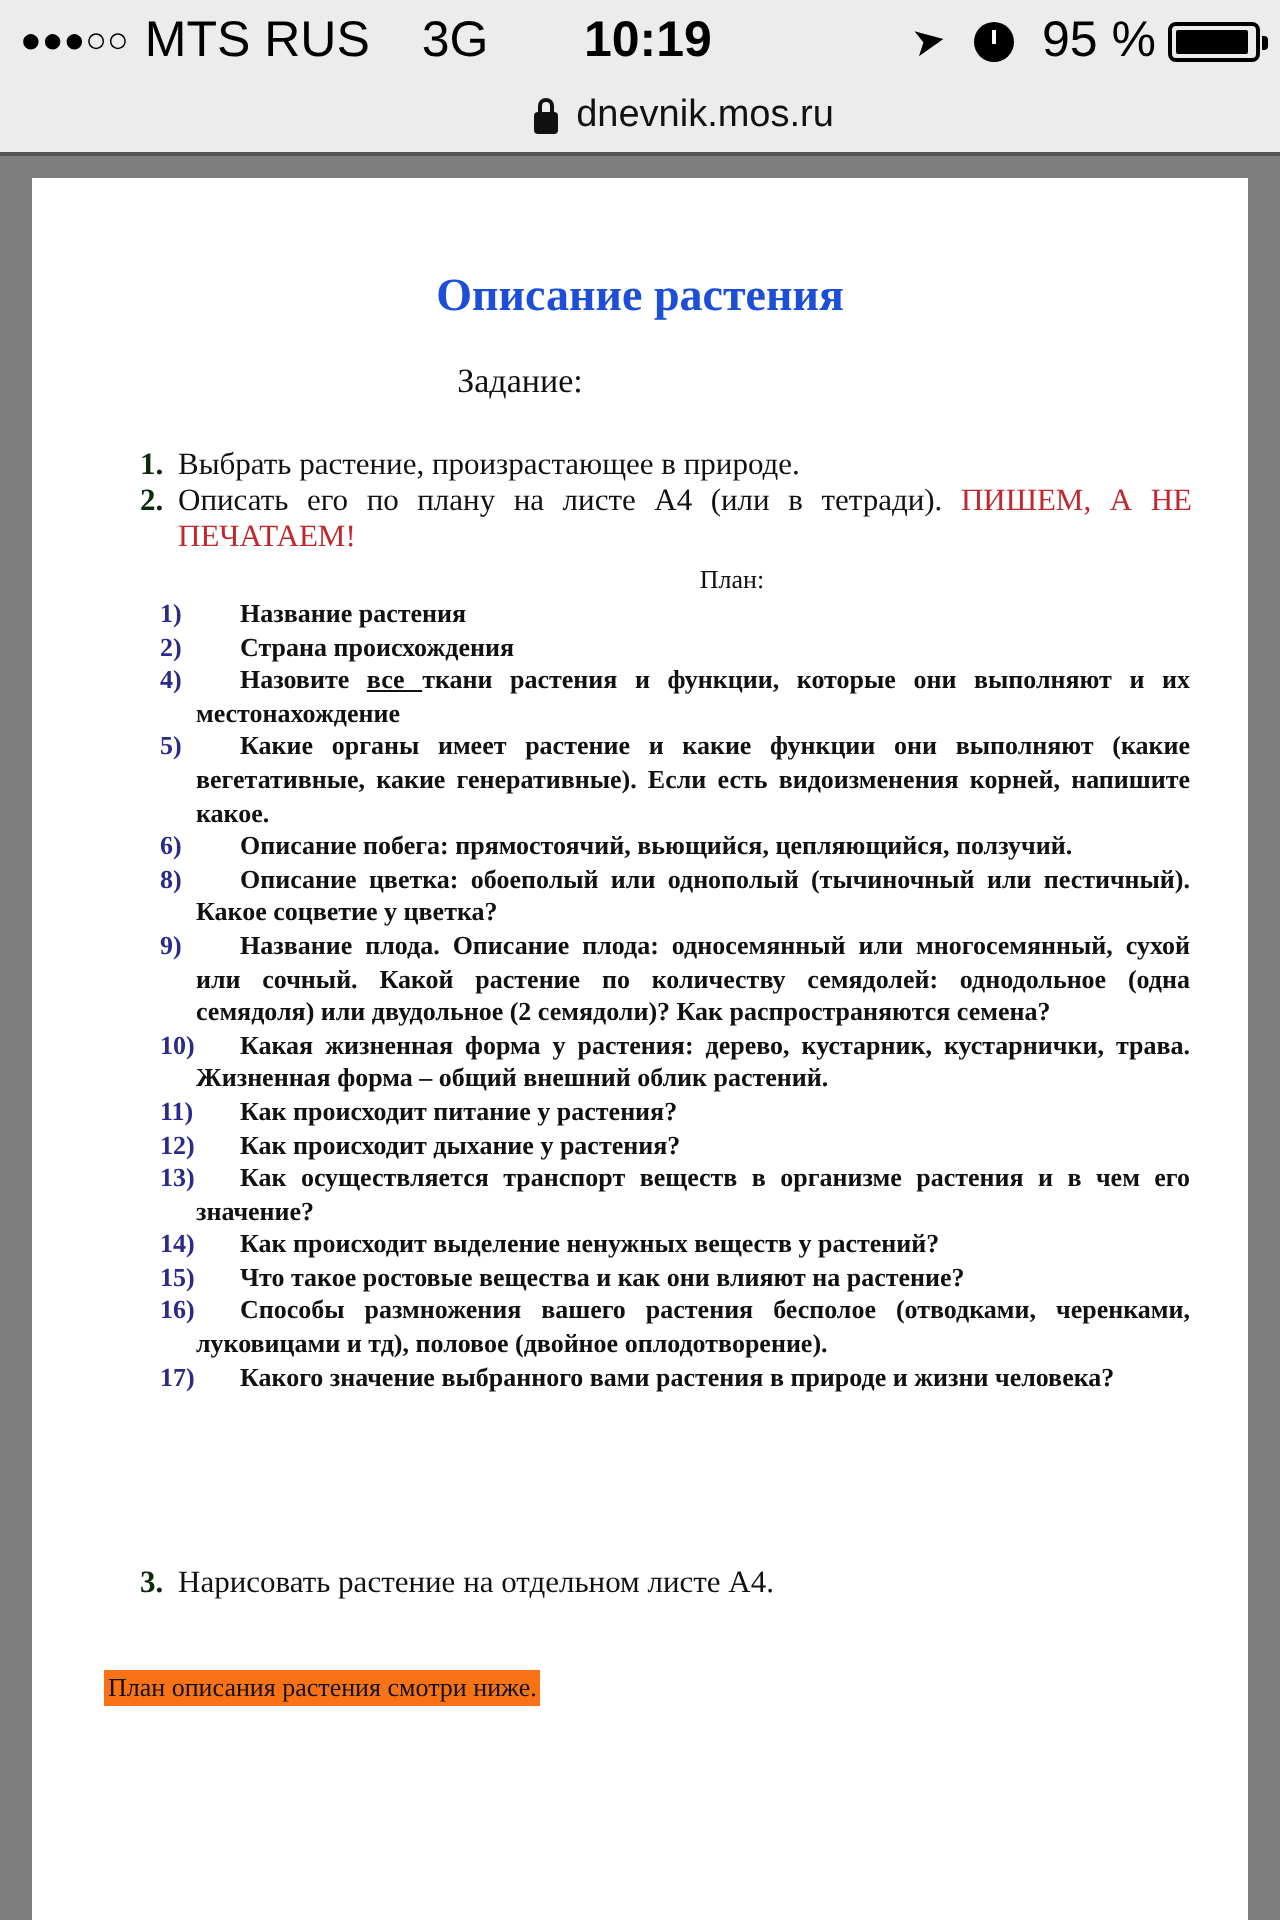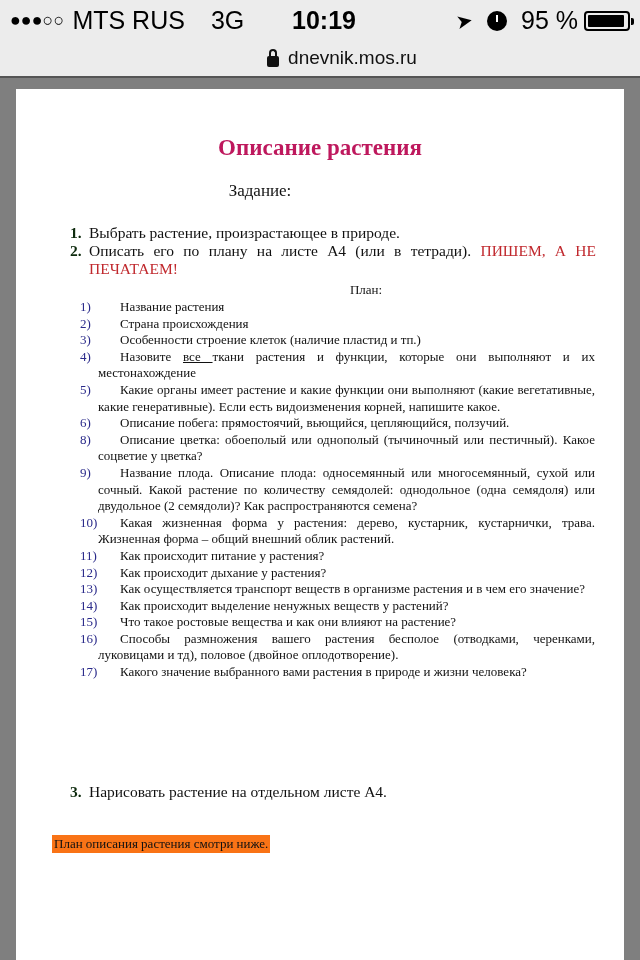--- a/index.html
+++ b/index.html
@@ -33,31 +33,31 @@
   }
   .lock-icon { width: 12px; height: 11px; background: #111; border-radius: 2px; position: relative; margin-right: 9px; top: 3px; }
   .lock-icon::before { content: ""; position: absolute; left: 2px; top: -7px; width: 4px; height: 7px; border: 2px solid #111; border-bottom: none; border-radius: 5px 5px 0 0; }
   .page {
     position: absolute; left: 16px; top: 89px; width: 608px; height: 871px;
     background: #fff;
     font-family: "Liberation Serif", serif; color: #111;
   }
   .doc-title {
     position: absolute; left: 0; width: 608px; top: 46px; text-align: center;
-    color: #be185d; font-weight: bold; font-size: 23px;
+    color: #1d4ed8; font-weight: bold; font-size: 23px;
   }
   .task-heading { position: absolute; left: 0; width: 488px; top: 92px; text-align: center; font-size: 17px; }
   .tasks { position: absolute; left: 54px; width: 526px; top: 135px; font-size: 15.5px; line-height: 18px; }
   .task { display: flex; text-align: justify; }
   .task .num { font-weight: bold; width: 19px; flex: none; color: #0d2a0d; }
   .task .txt { flex: 1; }
   .red { color: #c0282d; }
   .plan-heading { position: absolute; left: 0; width: 608px; top: 193px; text-align: center; font-size: 13px; margin-left: 46px; }
   .plan { position: absolute; left: 64px; width: 515px; top: 210px; font-size: 13px; line-height: 16.6px; }
-  .plan-item { text-align: justify; text-indent: 0; position: relative; padding-left: 18px; }
+  .plan-item { text-align: justify; text-indent: 0; position: relative; padding-left: 18px; font-weight: bold; }
   .plan-item .pnum { color: #2a2a8a; display: inline-block; width: 40px; margin-left: -18px; }
   .u { text-decoration: underline; }
   .task3 { position: absolute; left: 54px; width: 526px; top: 694px; font-size: 15.5px; display: flex; }
   .task3 .num { font-weight: bold; width: 19px; color: #0d2a0d; }
   .note { position: absolute; left: 36px; top: 746px; font-size: 13px; background: #f97316; padding: 1px 2px; }
 </style>
 </head>
 <body>
 
 <div class="statusbar">
@@ -95,21 +95,20 @@
       <span class="num">2.</span>
       <span class="txt"><span>Описать его по плану на листе А4 (или в тетради). </span><span class="red">ПИШЕМ, А НЕ ПЕЧАТАЕМ!</span></span>
     </div>
   </div>
 
   <div class="plan-heading">План:</div>
 
   <div class="plan" id="plan">
       <div class="plan-item"><span class="pnum">1)</span><span>Название растения</span></div>
       <div class="plan-item"><span class="pnum">2)</span><span>Страна происхождения</span></div>
-      <div class="plan-item"><span class="pnum">3)</span><span>Особенности строение клеток (наличие пластид и тп.)</span></div>
       <div class="plan-item"><span class="pnum">4)</span><span>Назовите </span><span class="u">все </span><span>ткани растения и функции, которые они выполняют и их местонахождение</span></div>
       <div class="plan-item"><span class="pnum">5)</span><span>Какие органы имеет растение и какие функции они выполняют (какие вегетативные, какие генеративные). Если есть видоизменения корней, напишите какое.</span></div>
       <div class="plan-item"><span class="pnum">6)</span><span>Описание побега: прямостоячий, вьющийся, цепляющийся, ползучий.</span></div>
       <div class="plan-item"><span class="pnum">8)</span><span>Описание цветка: обоеполый или однополый (тычиночный или пестичный). Какое соцветие у цветка?</span></div>
       <div class="plan-item"><span class="pnum">9)</span><span>Название плода. Описание плода: односемянный или многосемянный, сухой или сочный. Какой растение по количеству семядолей: однодольное (одна семядоля) или двудольное (2 семядоли)? Как распространяются семена?</span></div>
       <div class="plan-item"><span class="pnum">10)</span><span>Какая жизненная форма у растения: дерево, кустарник, кустарнички, трава. Жизненная форма – общий внешний облик растений.</span></div>
       <div class="plan-item"><span class="pnum">11)</span><span>Как происходит питание у растения?</span></div>
       <div class="plan-item"><span class="pnum">12)</span><span>Как происходит дыхание у растения?</span></div>
       <div class="plan-item"><span class="pnum">13)</span><span>Как осуществляется транспорт веществ в организме растения и в чем его значение?</span></div>
       <div class="plan-item"><span class="pnum">14)</span><span>Как происходит выделение ненужных веществ у растений?</span></div>

